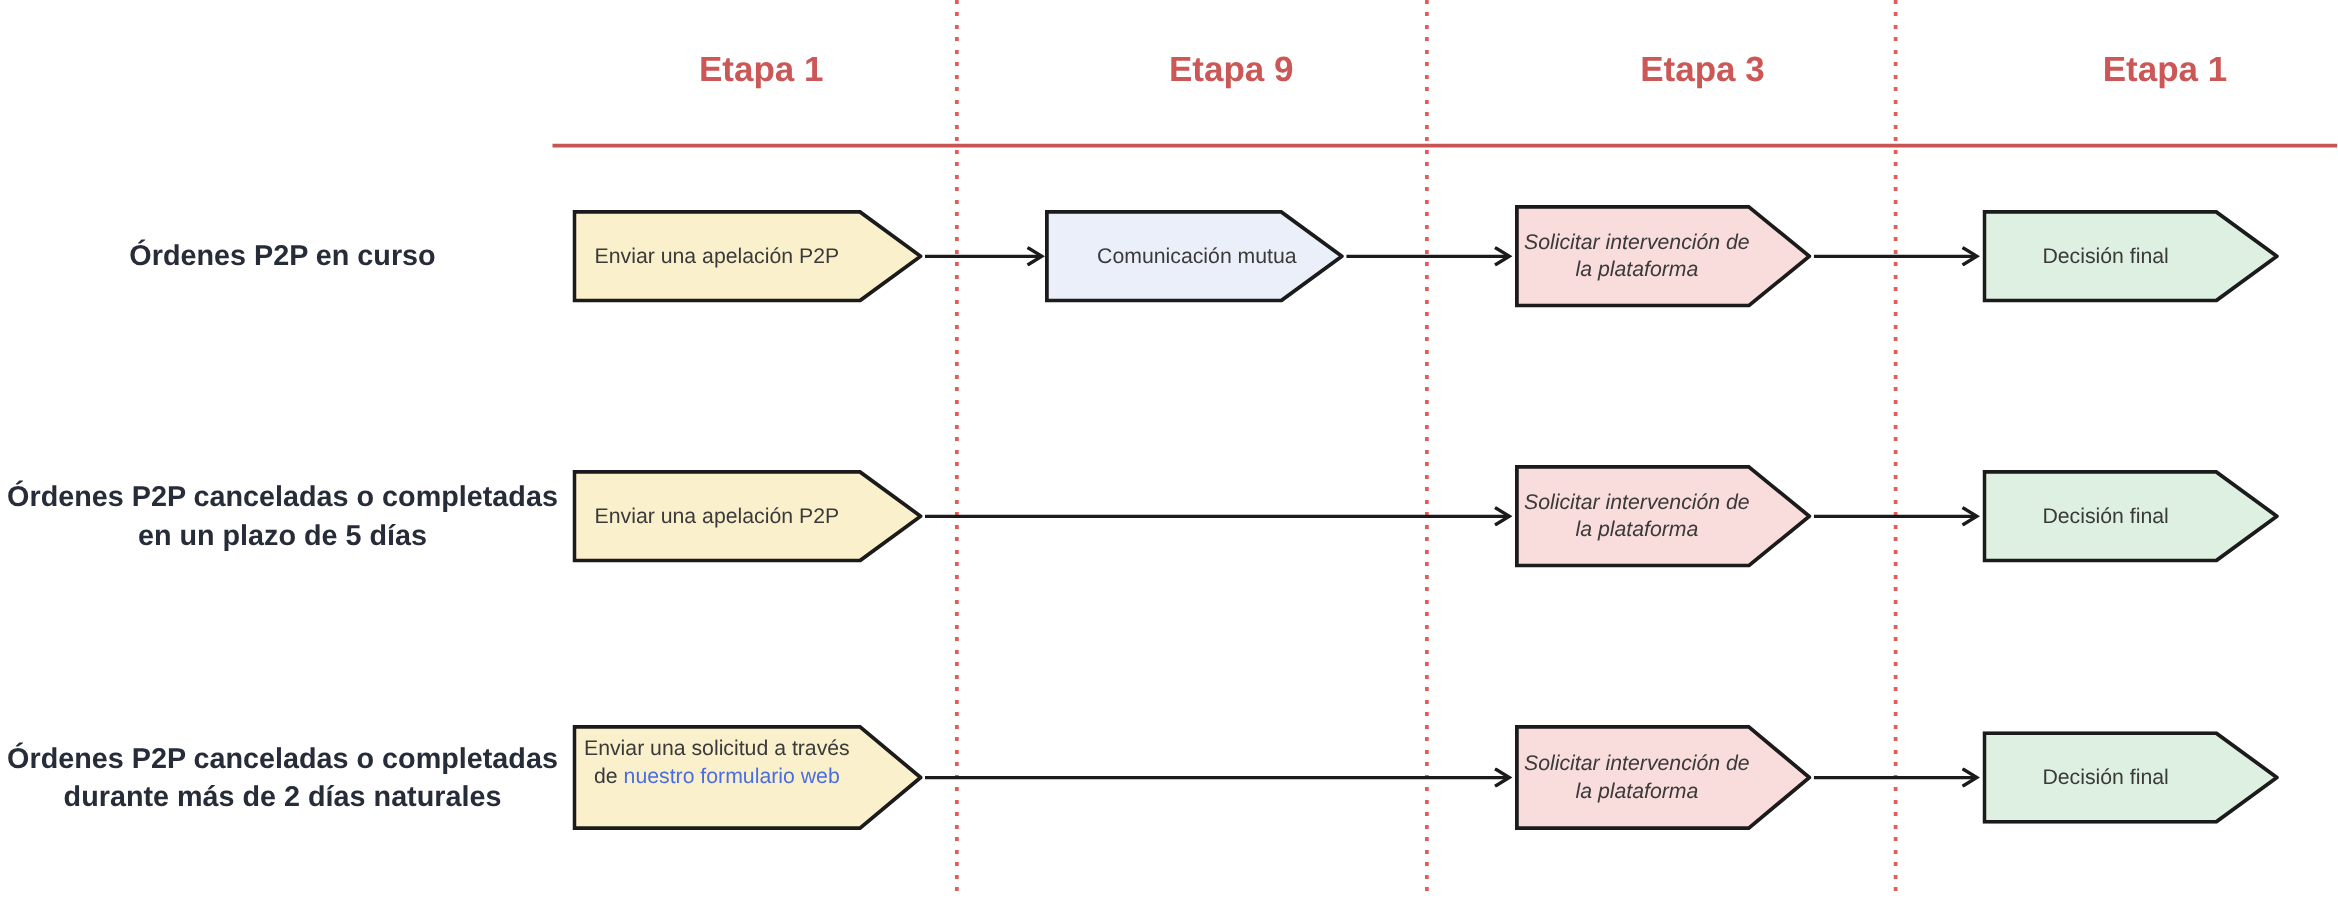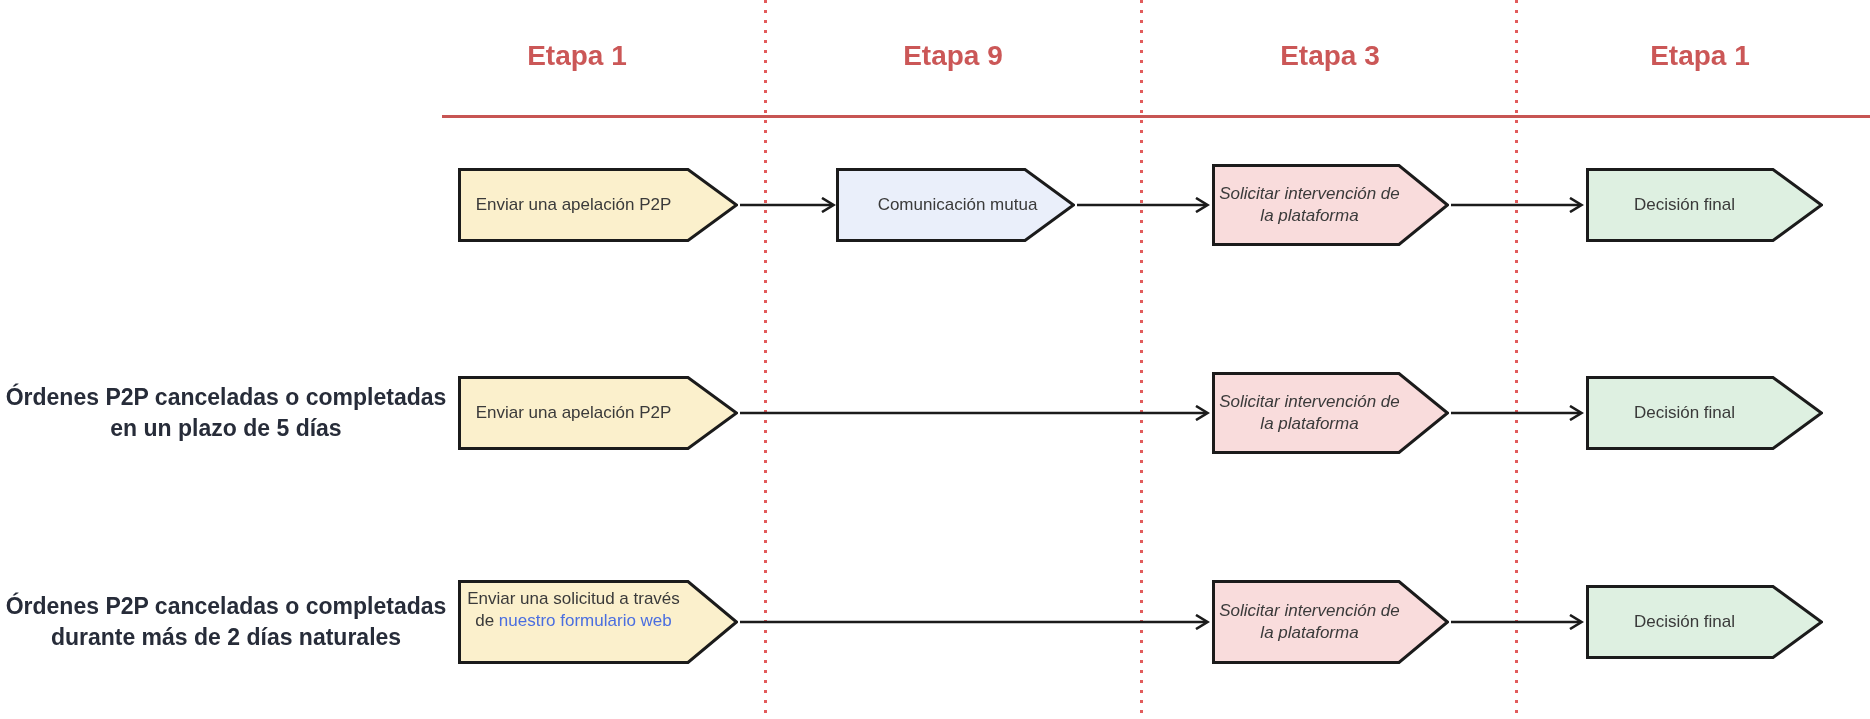--- a/index.html
+++ b/index.html
@@ -15,21 +15,21 @@
     --fill-green:#def0e1;
     --link-blue:#4a6ee0;
   }
   html,body{margin:0;padding:0;background:#ffffff;}
   #canvas{
     position:relative;width:1870px;height:719px;background:#ffffff;overflow:hidden;
     font-family:"Liberation Sans", sans-serif;
   }
   .stage-header{
     position:absolute;top:40px;transform:translateX(-50%);
-    font-size:28px;font-weight:700;color:var(--header-red);white-space:nowrap;
+    font-size:28px;font-weight:700;color:var(--header-red);white-space:nowrap;margin-left:32px;
   }
   .header-rule{
     position:absolute;height:3px;background:var(--rule-red);
   }
   .dotted-divider{
     position:absolute;top:0;bottom:0;width:3px;
     background:repeating-linear-gradient(to bottom, var(--dot-red) 0 3px, transparent 3px 10px);
   }
   .row-label{
     position:absolute;left:0;width:452px;display:flex;flex-direction:column;
@@ -64,20 +64,23 @@
   <div class="stage-header" style="left:953px;">Etapa 9</div>
   <div class="stage-header" style="left:1330px;">Etapa 3</div>
   <div class="stage-header" style="left:1700px;">Etapa 1</div>
 
   <div class="header-rule" style="left:442px;right:0;top:115px;"></div>
 
   <div class="dotted-divider" style="left:764px;"></div>
   <div class="dotted-divider" style="left:1140px;"></div>
   <div class="dotted-divider" style="left:1515px;"></div>
 
+  <div class="row-label" style="top:162px;height:86px;">
+    <div>Órdenes P2P en curso</div>
+  </div>
   <div class="row-label" style="top:370px;height:86px;">
     <div>Órdenes P2P canceladas o completadas</div>
     <div>en un plazo de 5 días</div>
   </div>
   <div class="row-label" style="top:579px;height:86px;">
     <div>Órdenes P2P canceladas o completadas</div>
     <div>durante más de 2 días naturales</div>
   </div>
 
   <div class="chevron c-yellow" style="left:458px;top:168px;width:280px;height:74px;">

